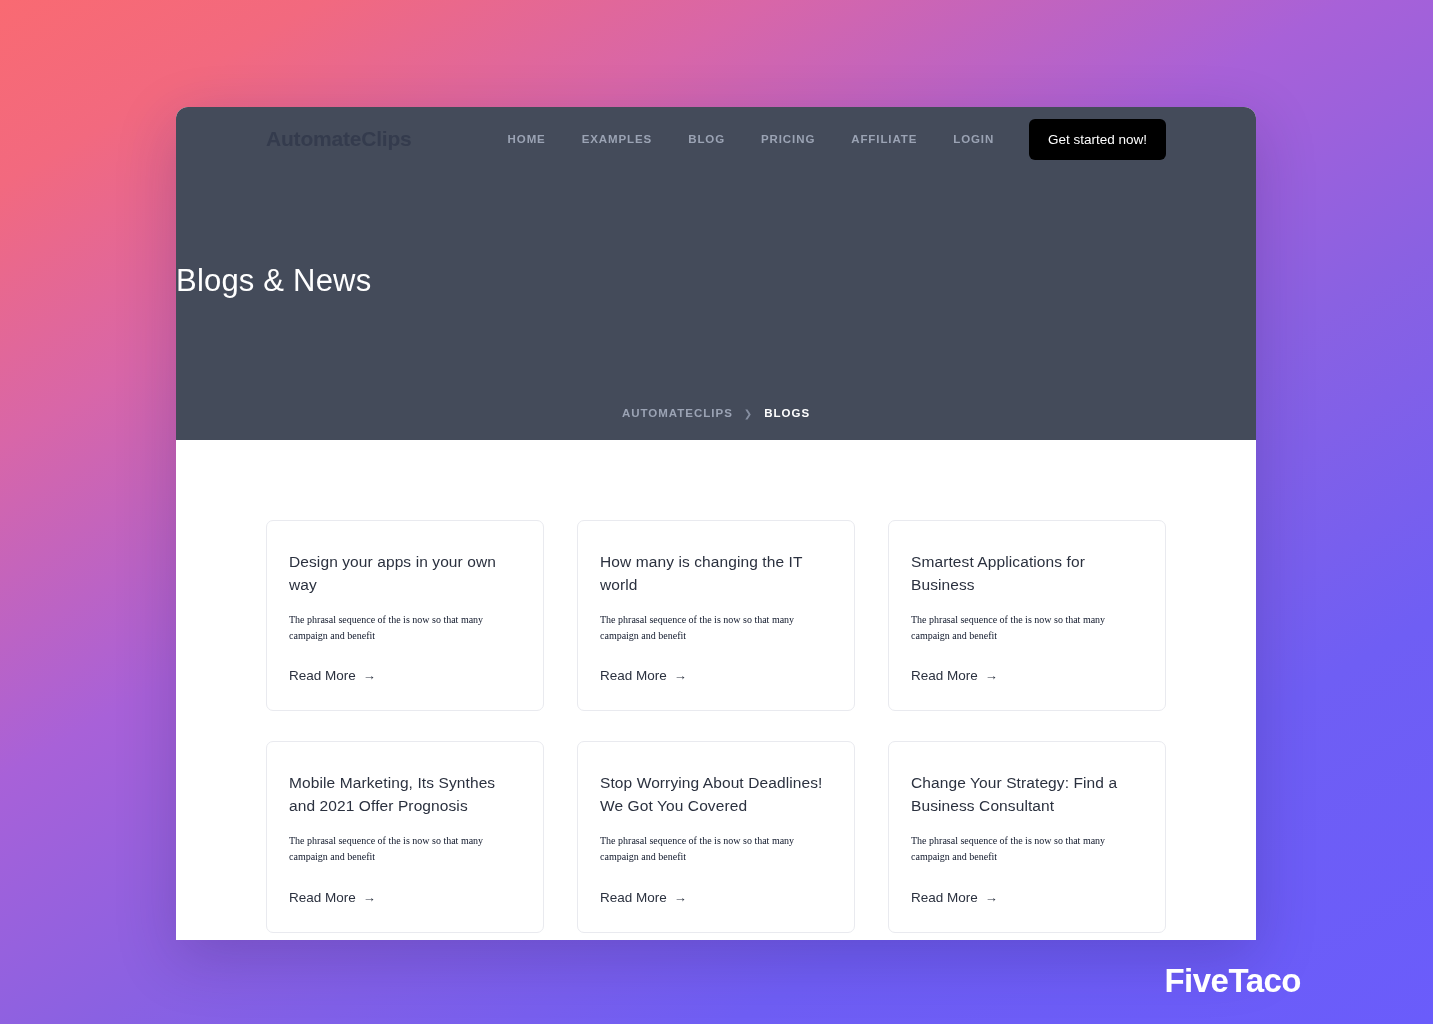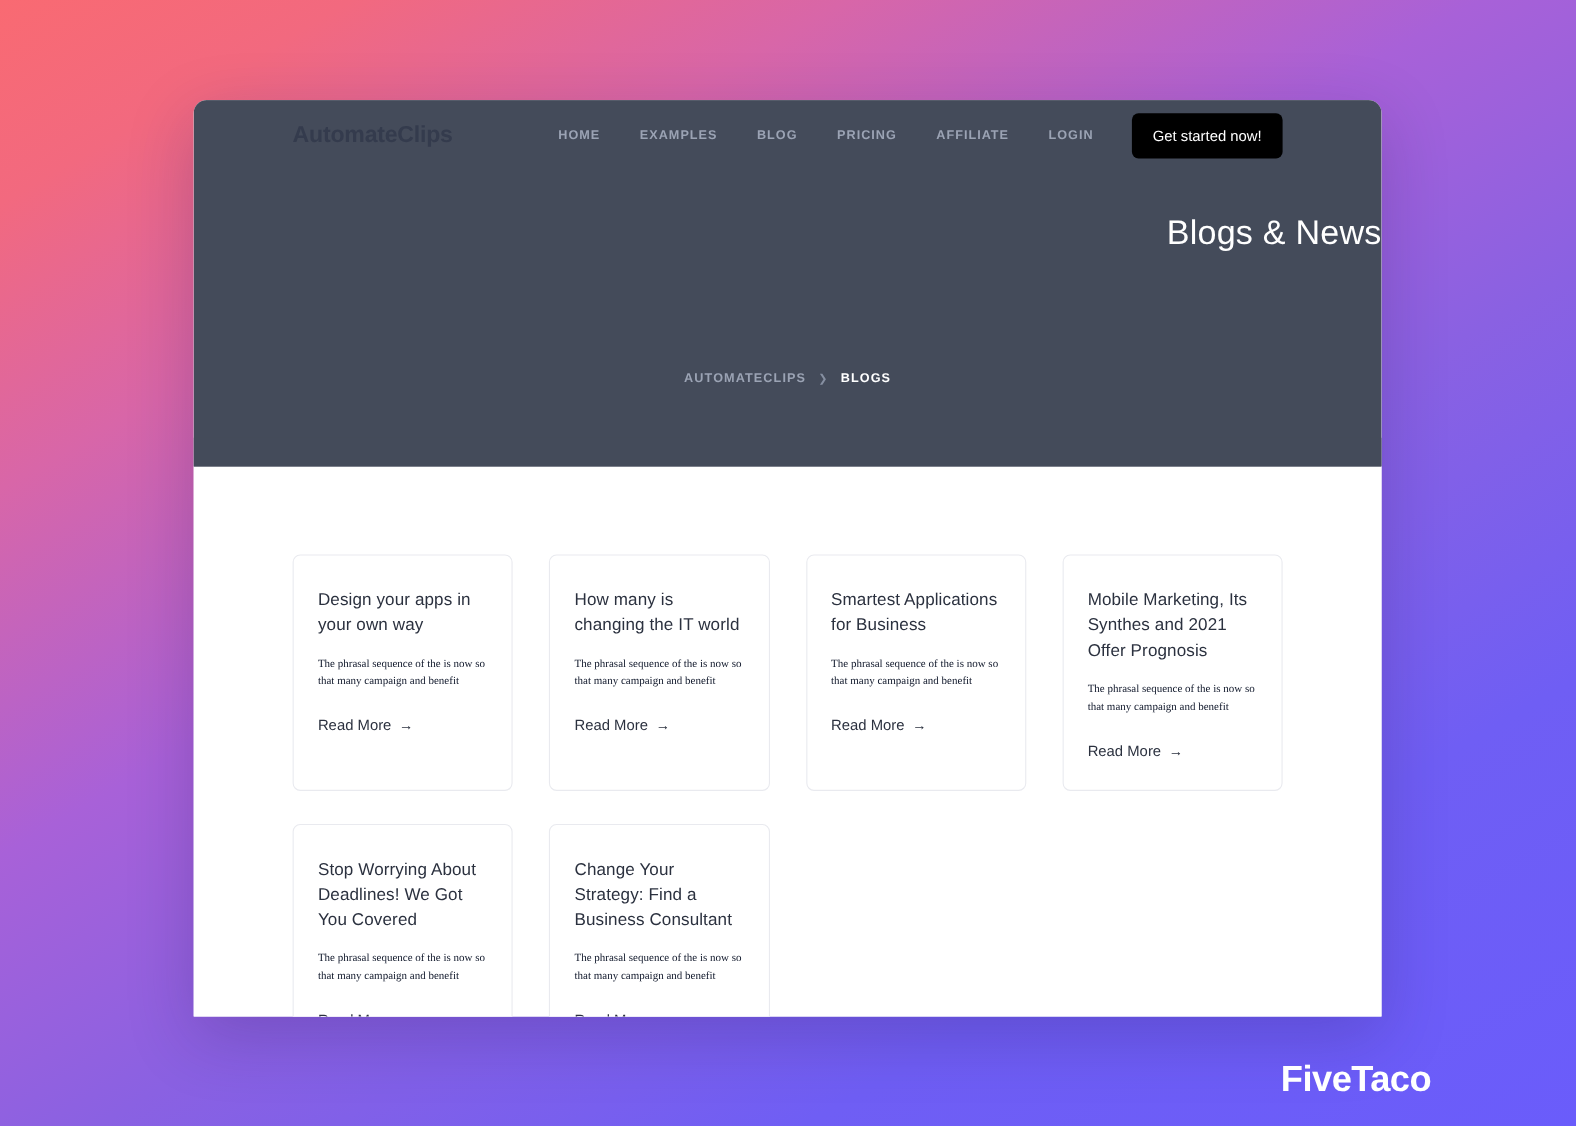--- a/index.html
+++ b/index.html
@@ -19,21 +19,21 @@
         #a861d8 42%,
         #8a61e2 58%,
         #6f5ef4 78%,
         #6a5cfb 100%);
     position:relative;
   }
 
   
   #frame {
     position:absolute;
-    left:176px; top:91px;
+    left:176px; top:107px;
     width:1080px; height:833px;
     border-radius:12px 12px 0 0;
     overflow:hidden;
     background:#ffffff;
     box-shadow:0 18px 60px rgba(40,20,80,.22);
   }
 
   
   #hero {
     position:relative;
@@ -84,44 +84,44 @@
     font-family:"Liberation Sans", sans-serif;
     font-size:13.5px;
     padding:13px 19px;
     cursor:pointer;
     white-space:nowrap;
   }
 
   
   #hero-title {
     position:relative; z-index:3;
-    text-align:right;
+    text-align:left;
     color:#ffffff;
     font-size:31px;
     font-weight:normal;
-    margin-top:39px;
+    margin-top:92px;
     letter-spacing:.2px;
   }
   #breadcrumb {
     position:relative; z-index:3;
     margin-top:108px;
     display:flex; justify-content:center; align-items:center;
     gap:11px;
     font-size:11.5px;
     letter-spacing:1px;
   }
   #crumb-root { color:#9ba3b4; font-weight:bold; text-decoration:none; }
   #crumb-sep  { color:#868fa1; font-size:10px; }
   #crumb-cur  { color:#ffffff; font-weight:bold; }
 
   
   #grid-wrap { padding:80px 90px 0 90px; background:#fff; }
   #grid {
     display:grid;
-    grid-template-columns:repeat(4, 1fr);
+    grid-template-columns:repeat(3, 1fr);
     column-gap:33px;
     row-gap:30px;
   }
   .card {
     background:#fff;
     border:1px solid #e9eaef;
     border-radius:7px;
     padding:30px 22px 26px 22px;
     min-height:150px;
     cursor:pointer;

